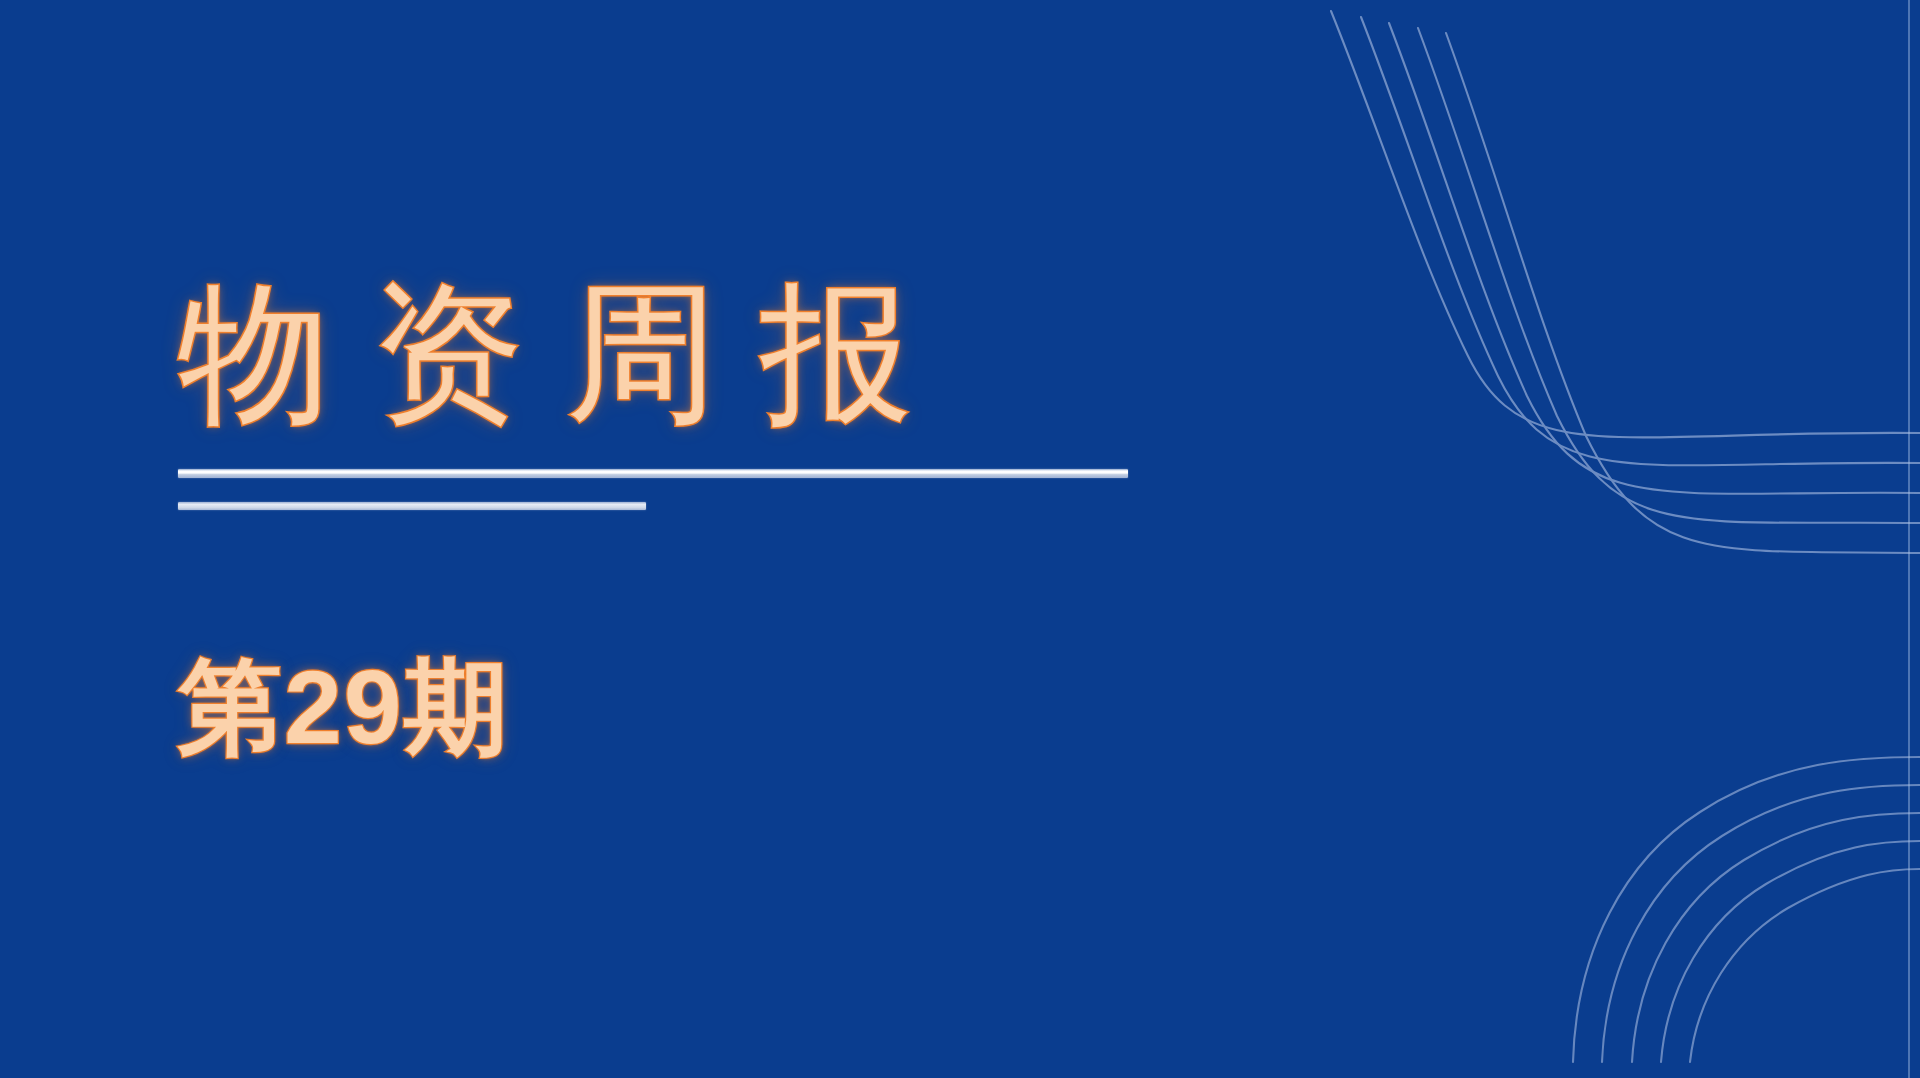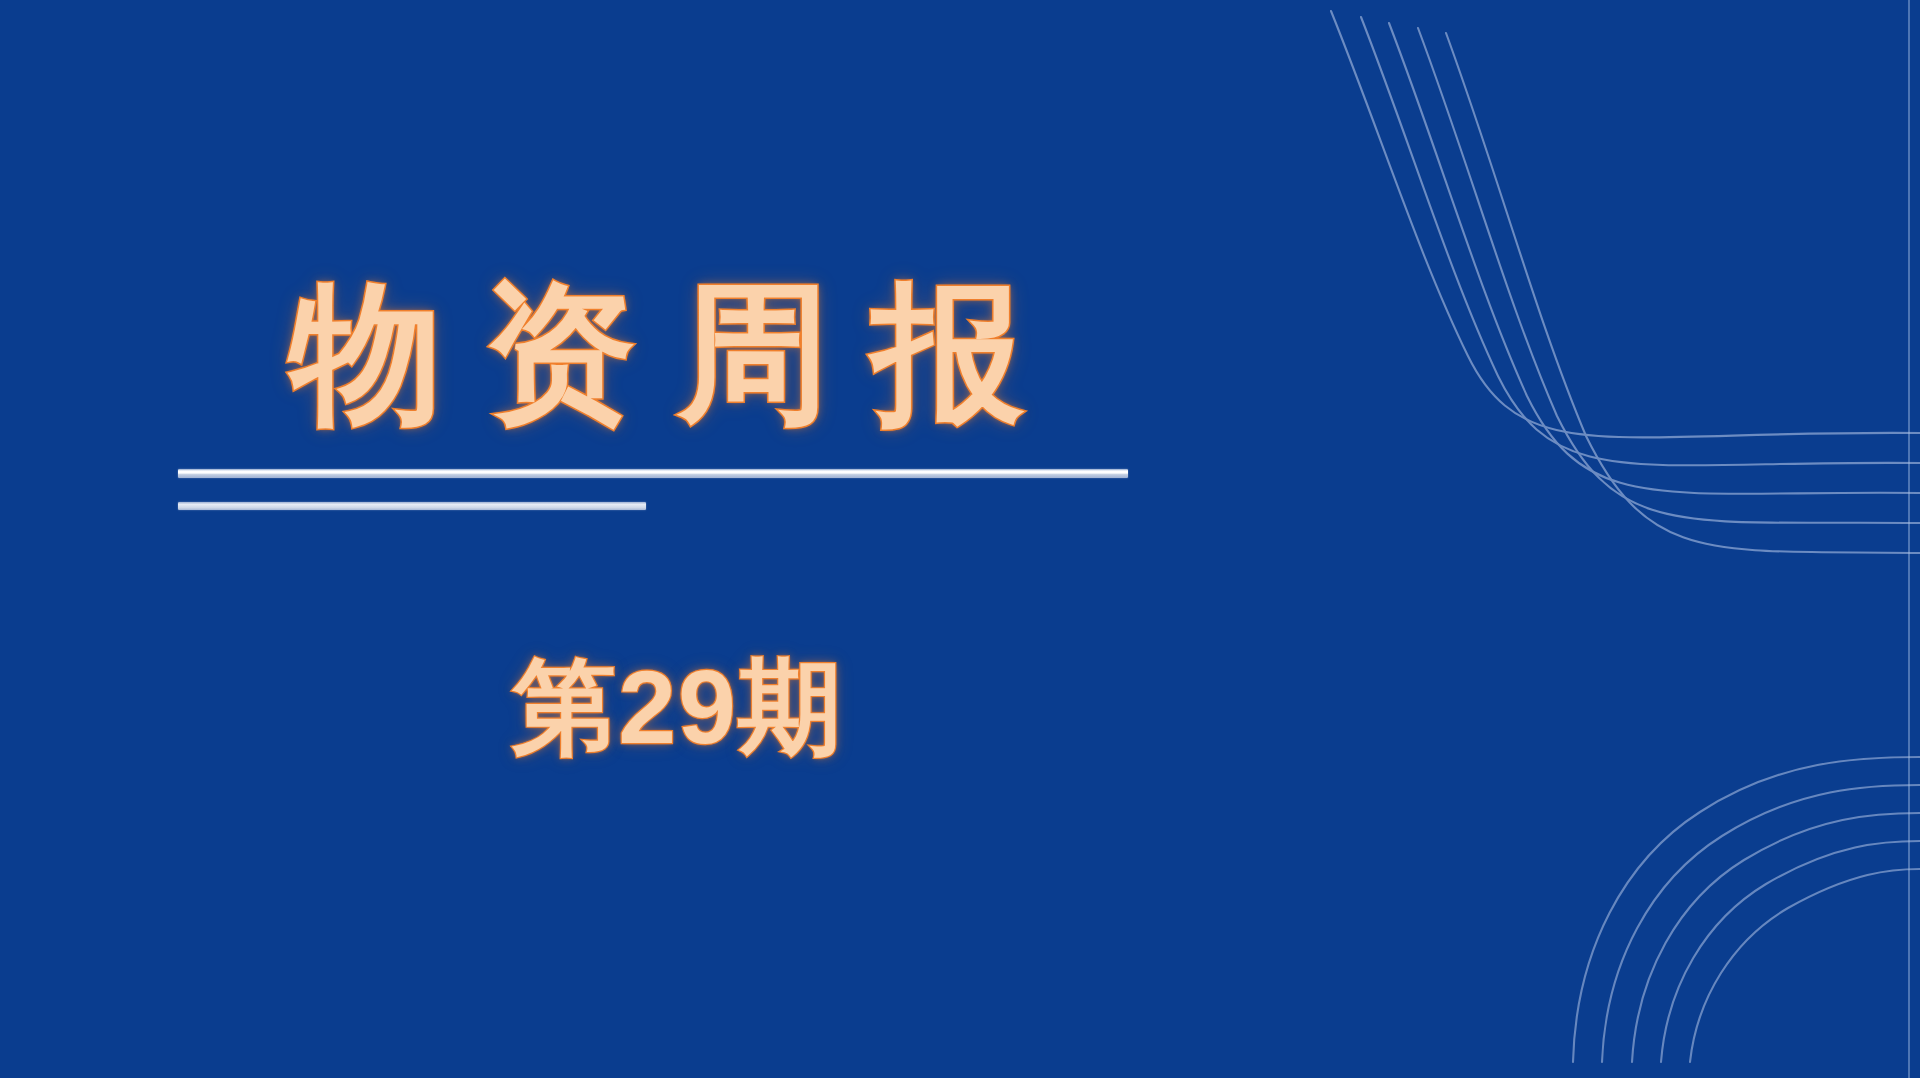--- a/index.html
+++ b/index.html
@@ -32,32 +32,31 @@
   .title-block {
     position: absolute;
     left: 178px;
     top: 268px;
     width: 1000px;
   }
 
   .main-title {
     font-size: 152px;
     line-height: 1.12;
-    font-weight: 700;
+    font-weight: 400;
     letter-spacing: 42px;
     margin: 0;
     white-space: nowrap;
     color: #fbd2ab;
     -webkit-text-stroke: 3px #f0802e;
     paint-order: stroke fill;
     text-shadow:
        0 0 3px #f0802e,
        0 0 9px rgba(240,128,46,0.55),
        0 0 20px rgba(240,128,46,0.30);
-    text-align: center;
   }
 
   .rule {
     display: block;
     margin-top: 0;
     height: 9px;
     border-radius: 1px;
     background: linear-gradient(to bottom,
         #8ea6cd 0%,
         #ffffff 22%,
@@ -71,21 +70,20 @@
   .rule.short { width: 468px; margin-top: 24px; height: 8px;
                 background: linear-gradient(to bottom,
                   #9fb2d4 0%, #e6ecf6 30%, #cfd9e9 70%, #a8b9d8 100%); }
 
   
   .subtitle-wrap {
     position: absolute;
     left: 178px;
     top: 650px;
     width: 1000px;
-    text-align: center;
   }
 
   .subtitle {
     display: inline-block;
     margin: 0;
     font-size: 104px;
     line-height: 1.1;
     font-weight: 700;
     letter-spacing: 2px;
     color: #fbd2ab;

